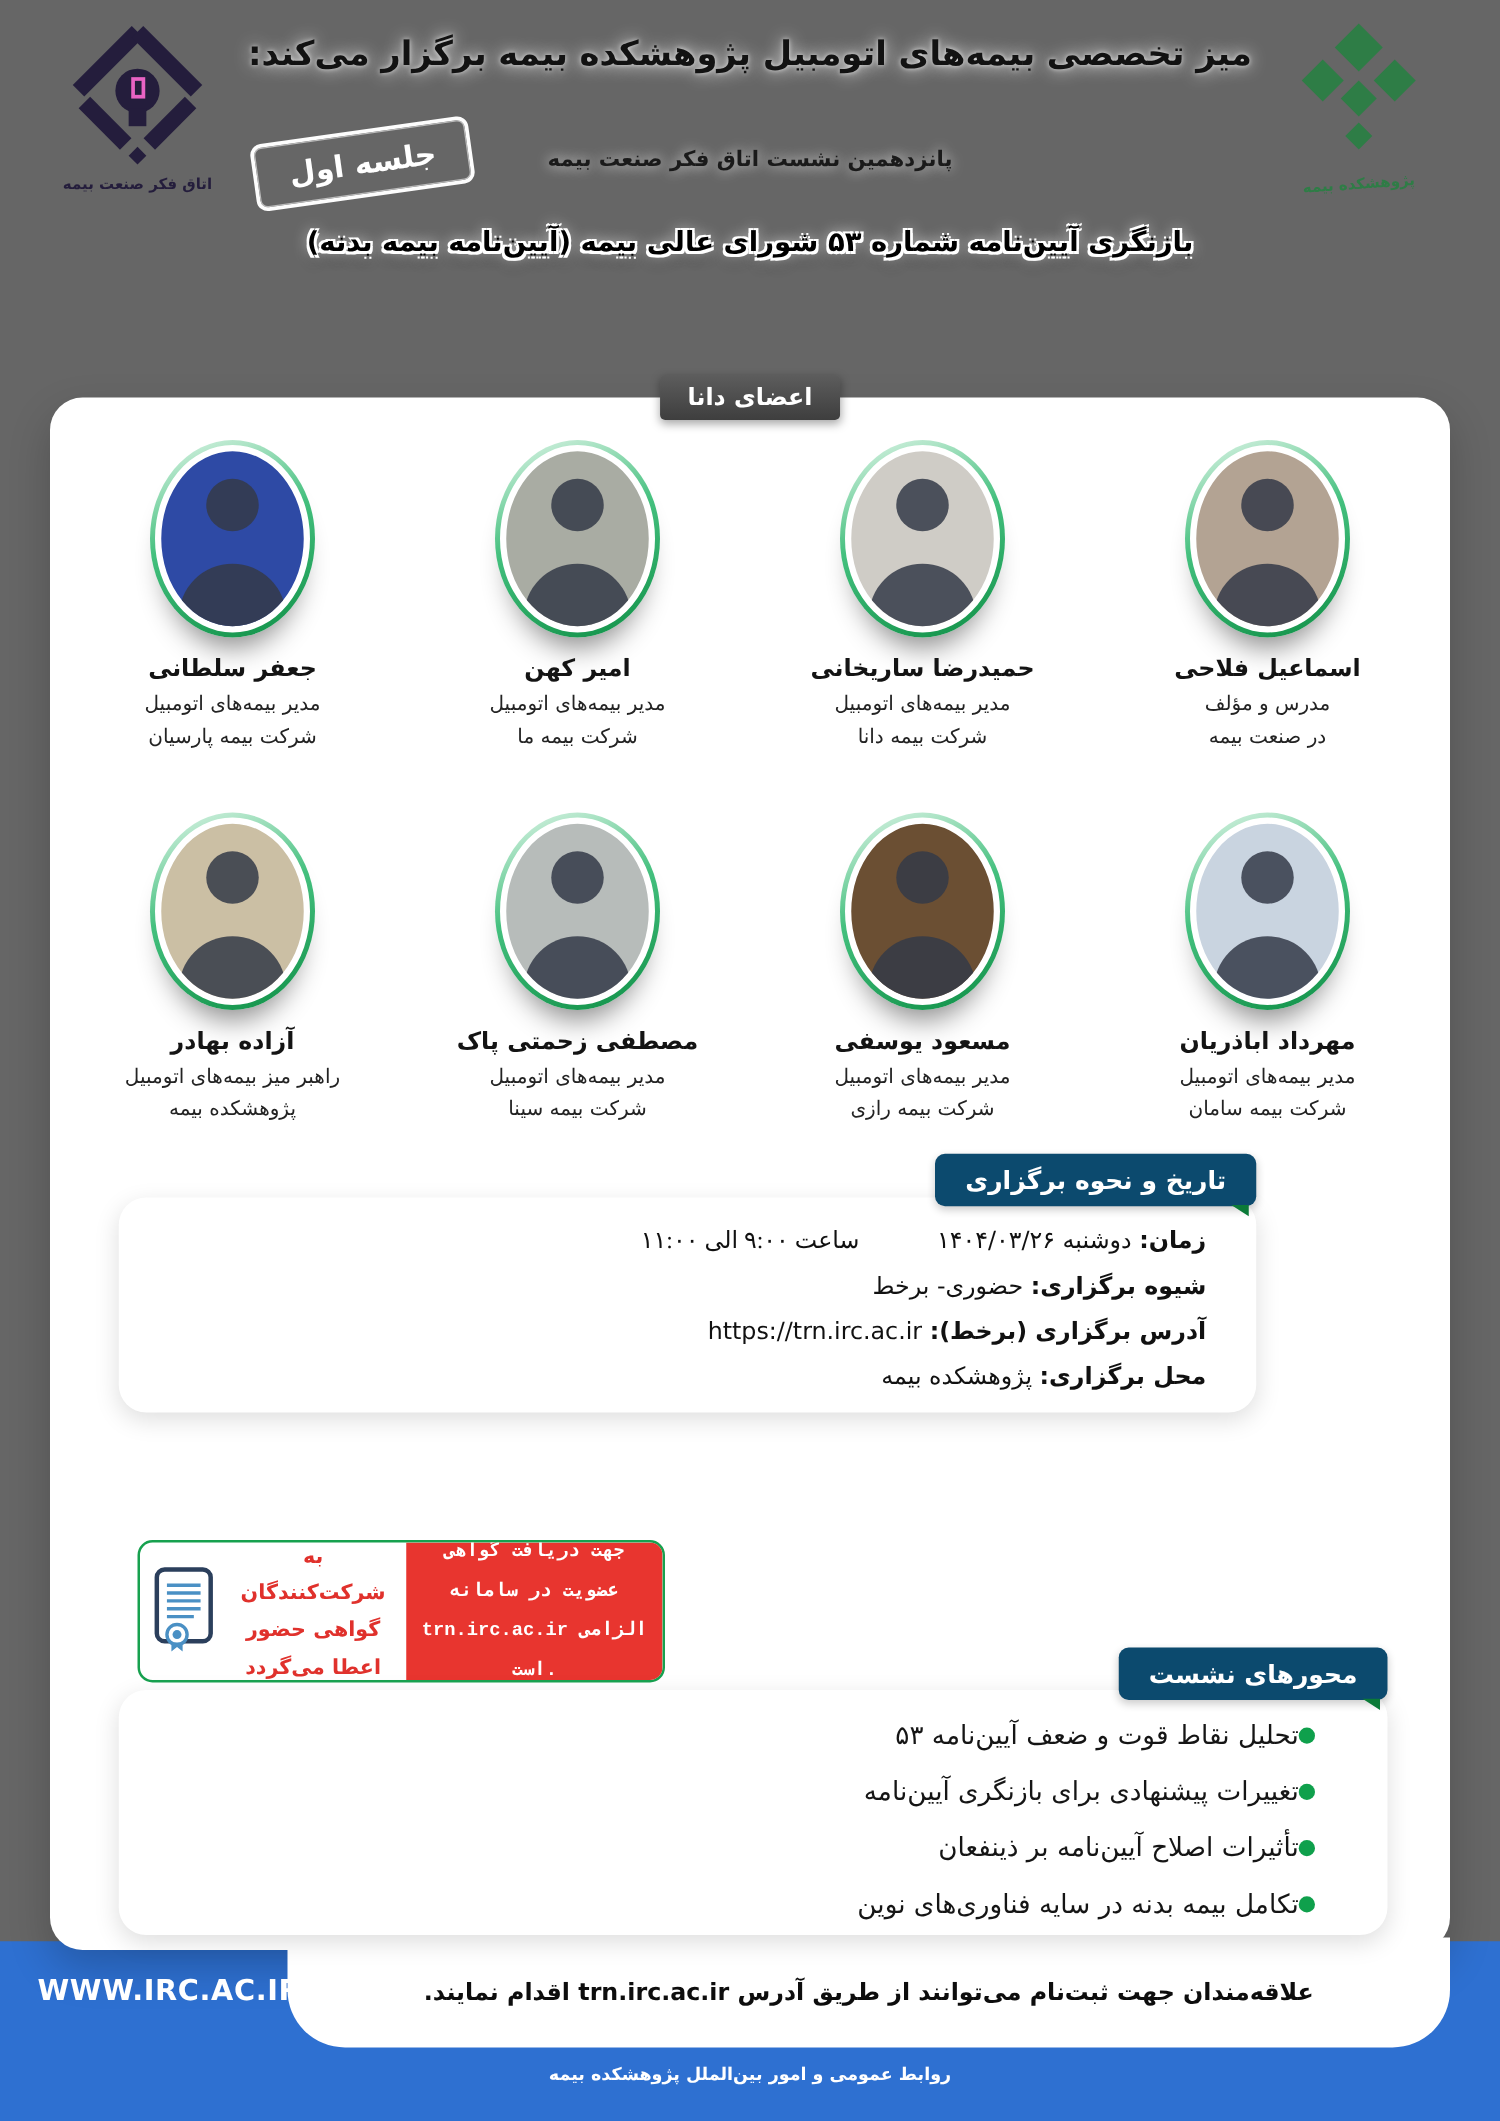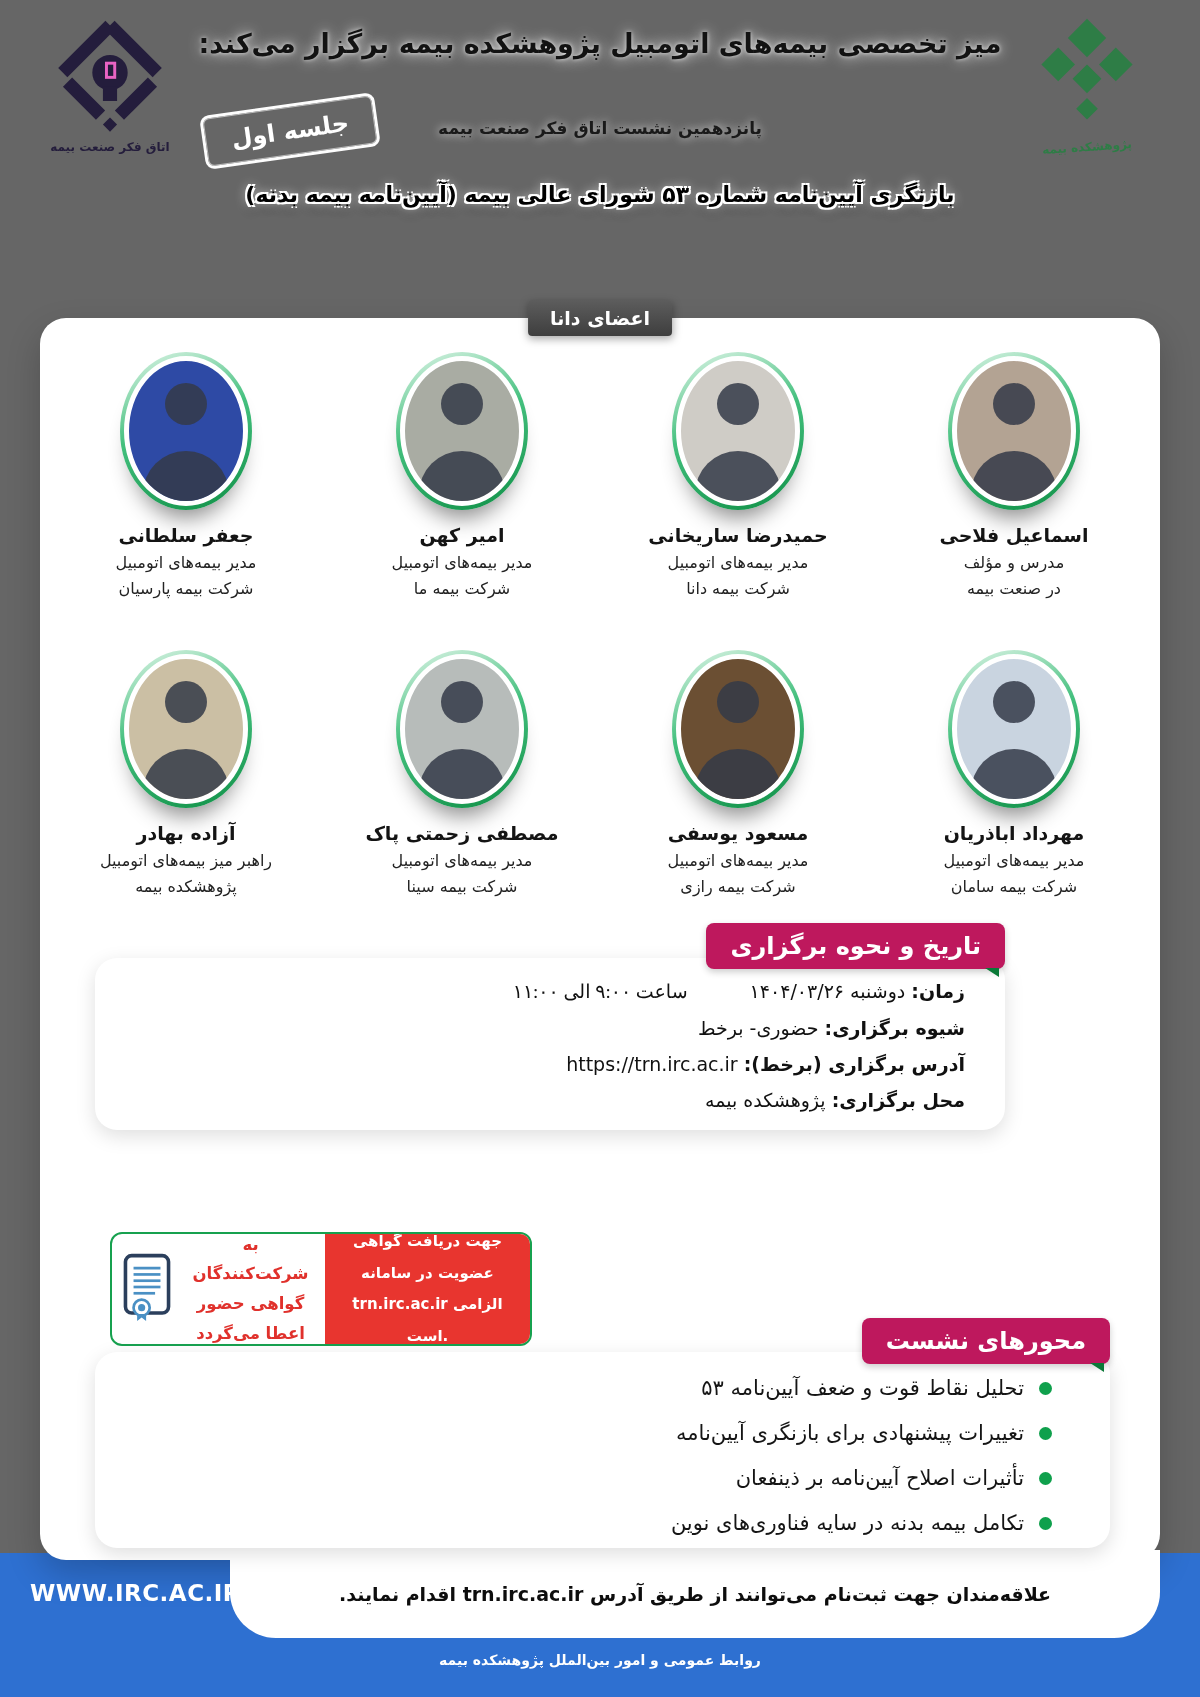--- a/index.html
+++ b/index.html
@@ -48,22 +48,22 @@
   .avatar .photo { width:100%; height:100%; border-radius:50%; border:5px solid #fff;
     position:relative; overflow:hidden; }
   .photo::before { content:""; position:absolute; left:50%; top:16%; width:42px; height:42px;
     transform:translateX(-50%); border-radius:50%; background:rgba(52,58,72,.85); }
   .photo::after { content:""; position:absolute; left:50%; bottom:-6%; width:86px; height:58px;
     transform:translateX(-50%); border-radius:46px 46px 0 0; background:rgba(52,58,72,.85); }
   .member-name { margin-top:14px; font-size:19px; font-weight:800; color:#141414; }
   .member-role, .member-org { margin-top:7px; font-size:16px; color:#232323; }
 
   
-  .green-badge { position:absolute; z-index:5; background:#be185d; color:#fff;
-    font-size:24px; font-weight:800; padding:9px 24px; border-radius:8px;
+  .green-badge { position:absolute; z-index:5; background:#0c4a6e; color:#fff;
+    font-size:20px; font-weight:800; padding:9px 24px; border-radius:8px;
     box-shadow:0 3px 7px rgba(0,0,0,.2); }
   .green-badge::after { content:""; position:absolute; right:6px; bottom:-8px;
     border-top:9px solid #0b7a38; border-left:14px solid transparent; }
   .schedule-badge { right:195px; top:923px; }
   .topics-badge { right:90px; top:1318px; }
 
   
   .schedule-card { position:absolute; left:95px; top:958px; width:910px; height:172px;
     background:#fff; border-radius:22px; box-shadow:0 6px 20px rgba(0,0,0,.13);
     z-index:4; padding:22px 40px 0 20px; direction:rtl; }
@@ -72,27 +72,27 @@
   .sched-extra { margin-right:56px;font-family:Liberation Serif, serif; }
 
   
   .notice { position:absolute; left:110px; top:1232px; width:422px; height:114px;
     border:2px solid #17a14f; border-radius:12px; background:#fff; z-index:4;
     display:flex; direction:ltr; overflow:hidden; }
   .notice-white { flex:1; display:flex; align-items:center; justify-content:center; gap:10px; padding:6px 8px; }
   .notice-white-text { direction:rtl; text-align:center; color:#e0312c; font-weight:800; font-size:16.5px; line-height:1.8; }
   .notice-red { width:205px; background:#e8352f; color:#fff; display:flex; flex-direction:column;
     align-items:center; justify-content:center; direction:rtl; text-align:center;
-    font-size:15px; font-weight:800; line-height:2.1; padding:4px 10px; }
+    font-size:15px; font-weight:800; line-height:2.1; padding:4px 10px;font-family:Liberation Mono, monospace; }
 
   
   .topics-card { position:absolute; left:95px; top:1352px; width:1015px; height:196px;
     background:#fff; border-radius:22px; box-shadow:0 6px 20px rgba(0,0,0,.13);
     z-index:4; padding:24px 58px 0 20px; direction:rtl; }
-  .topic { display:flex; align-items:center; gap:15px; margin-bottom:21px; }
+  .topic { display:flex; align-items:center; margin-bottom:21px; }
   .topic-dot { width:13px; height:13px; border-radius:50%; background:#0fa04c; flex:0 0 auto; }
   .topic-text { font-size:21px; color:#151515; }
 
   
   .footer { position:absolute; left:0; top:1553px; width:1200px; height:144px; background:#2e70d1; z-index:1; }
   .footer-strip { position:absolute; left:230px; top:1550px; width:930px; height:88px;
     background:#fff; border-radius:0 0 46px 46px; z-index:3;
     display:flex; align-items:center; justify-content:center; }
   .register-text { font-size:19px; font-weight:800; color:#0d0d0d; direction:rtl; }
   .footer-site { position:absolute; left:30px; top:1580px; width:190px; text-align:center;

